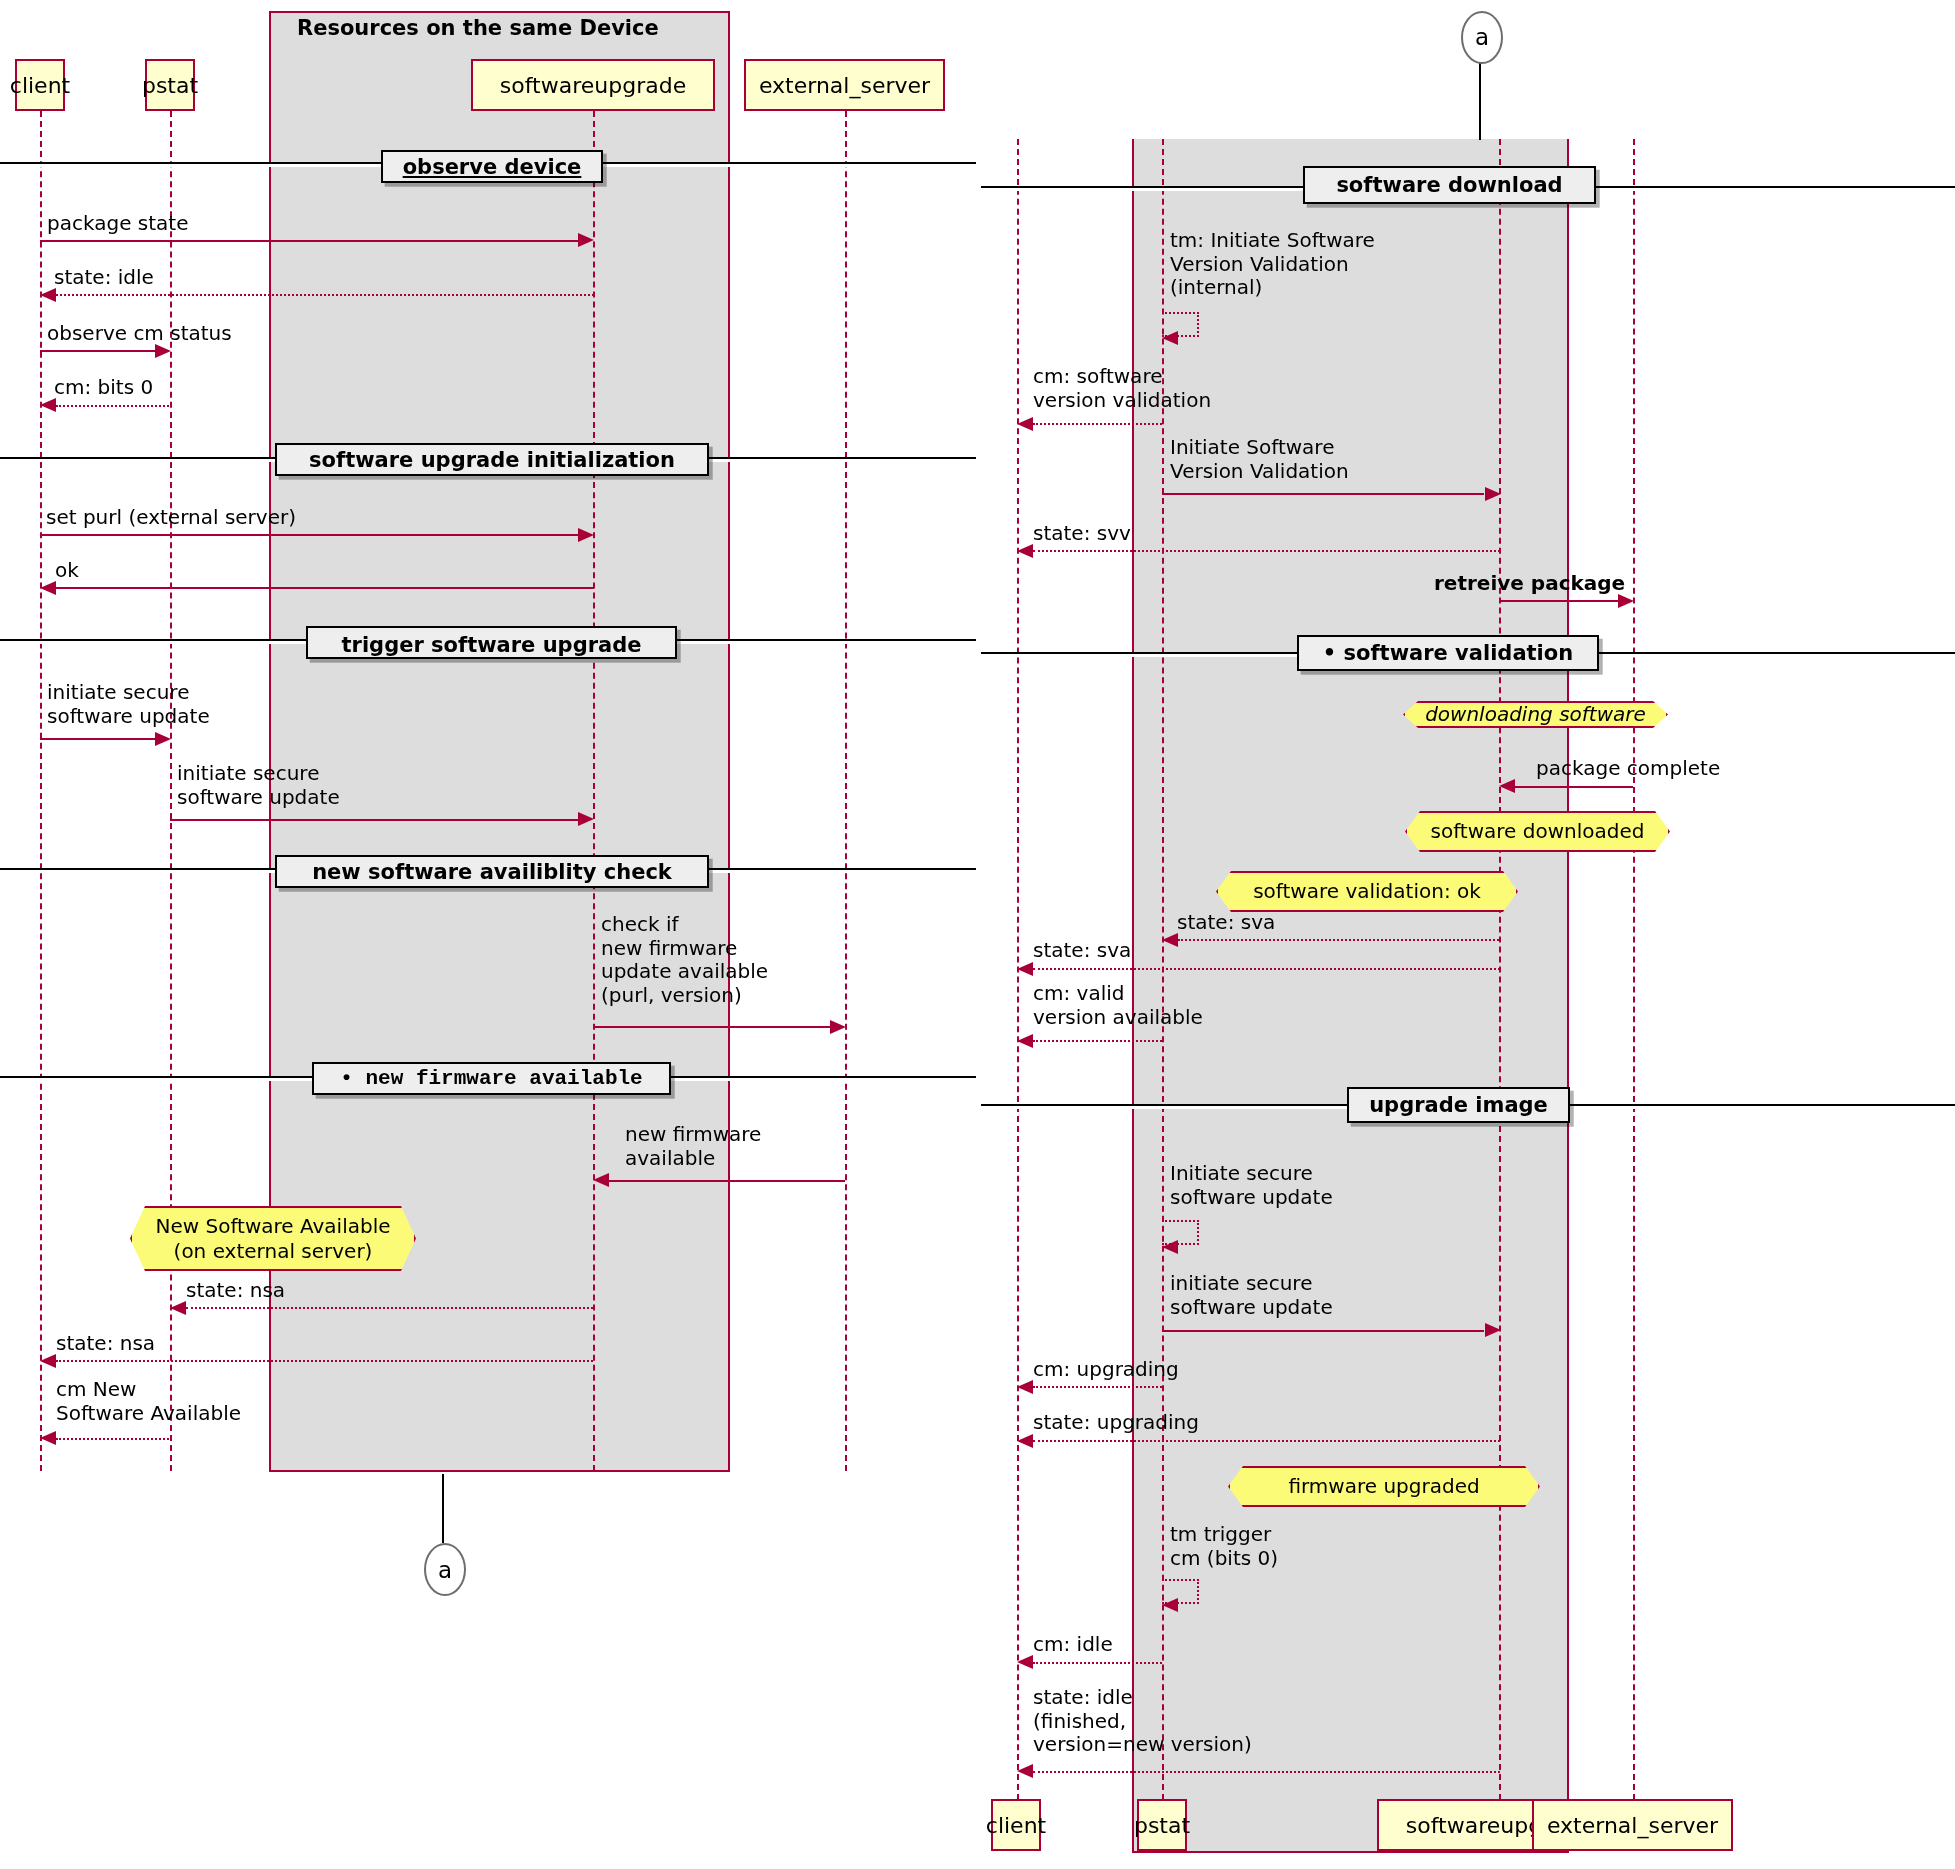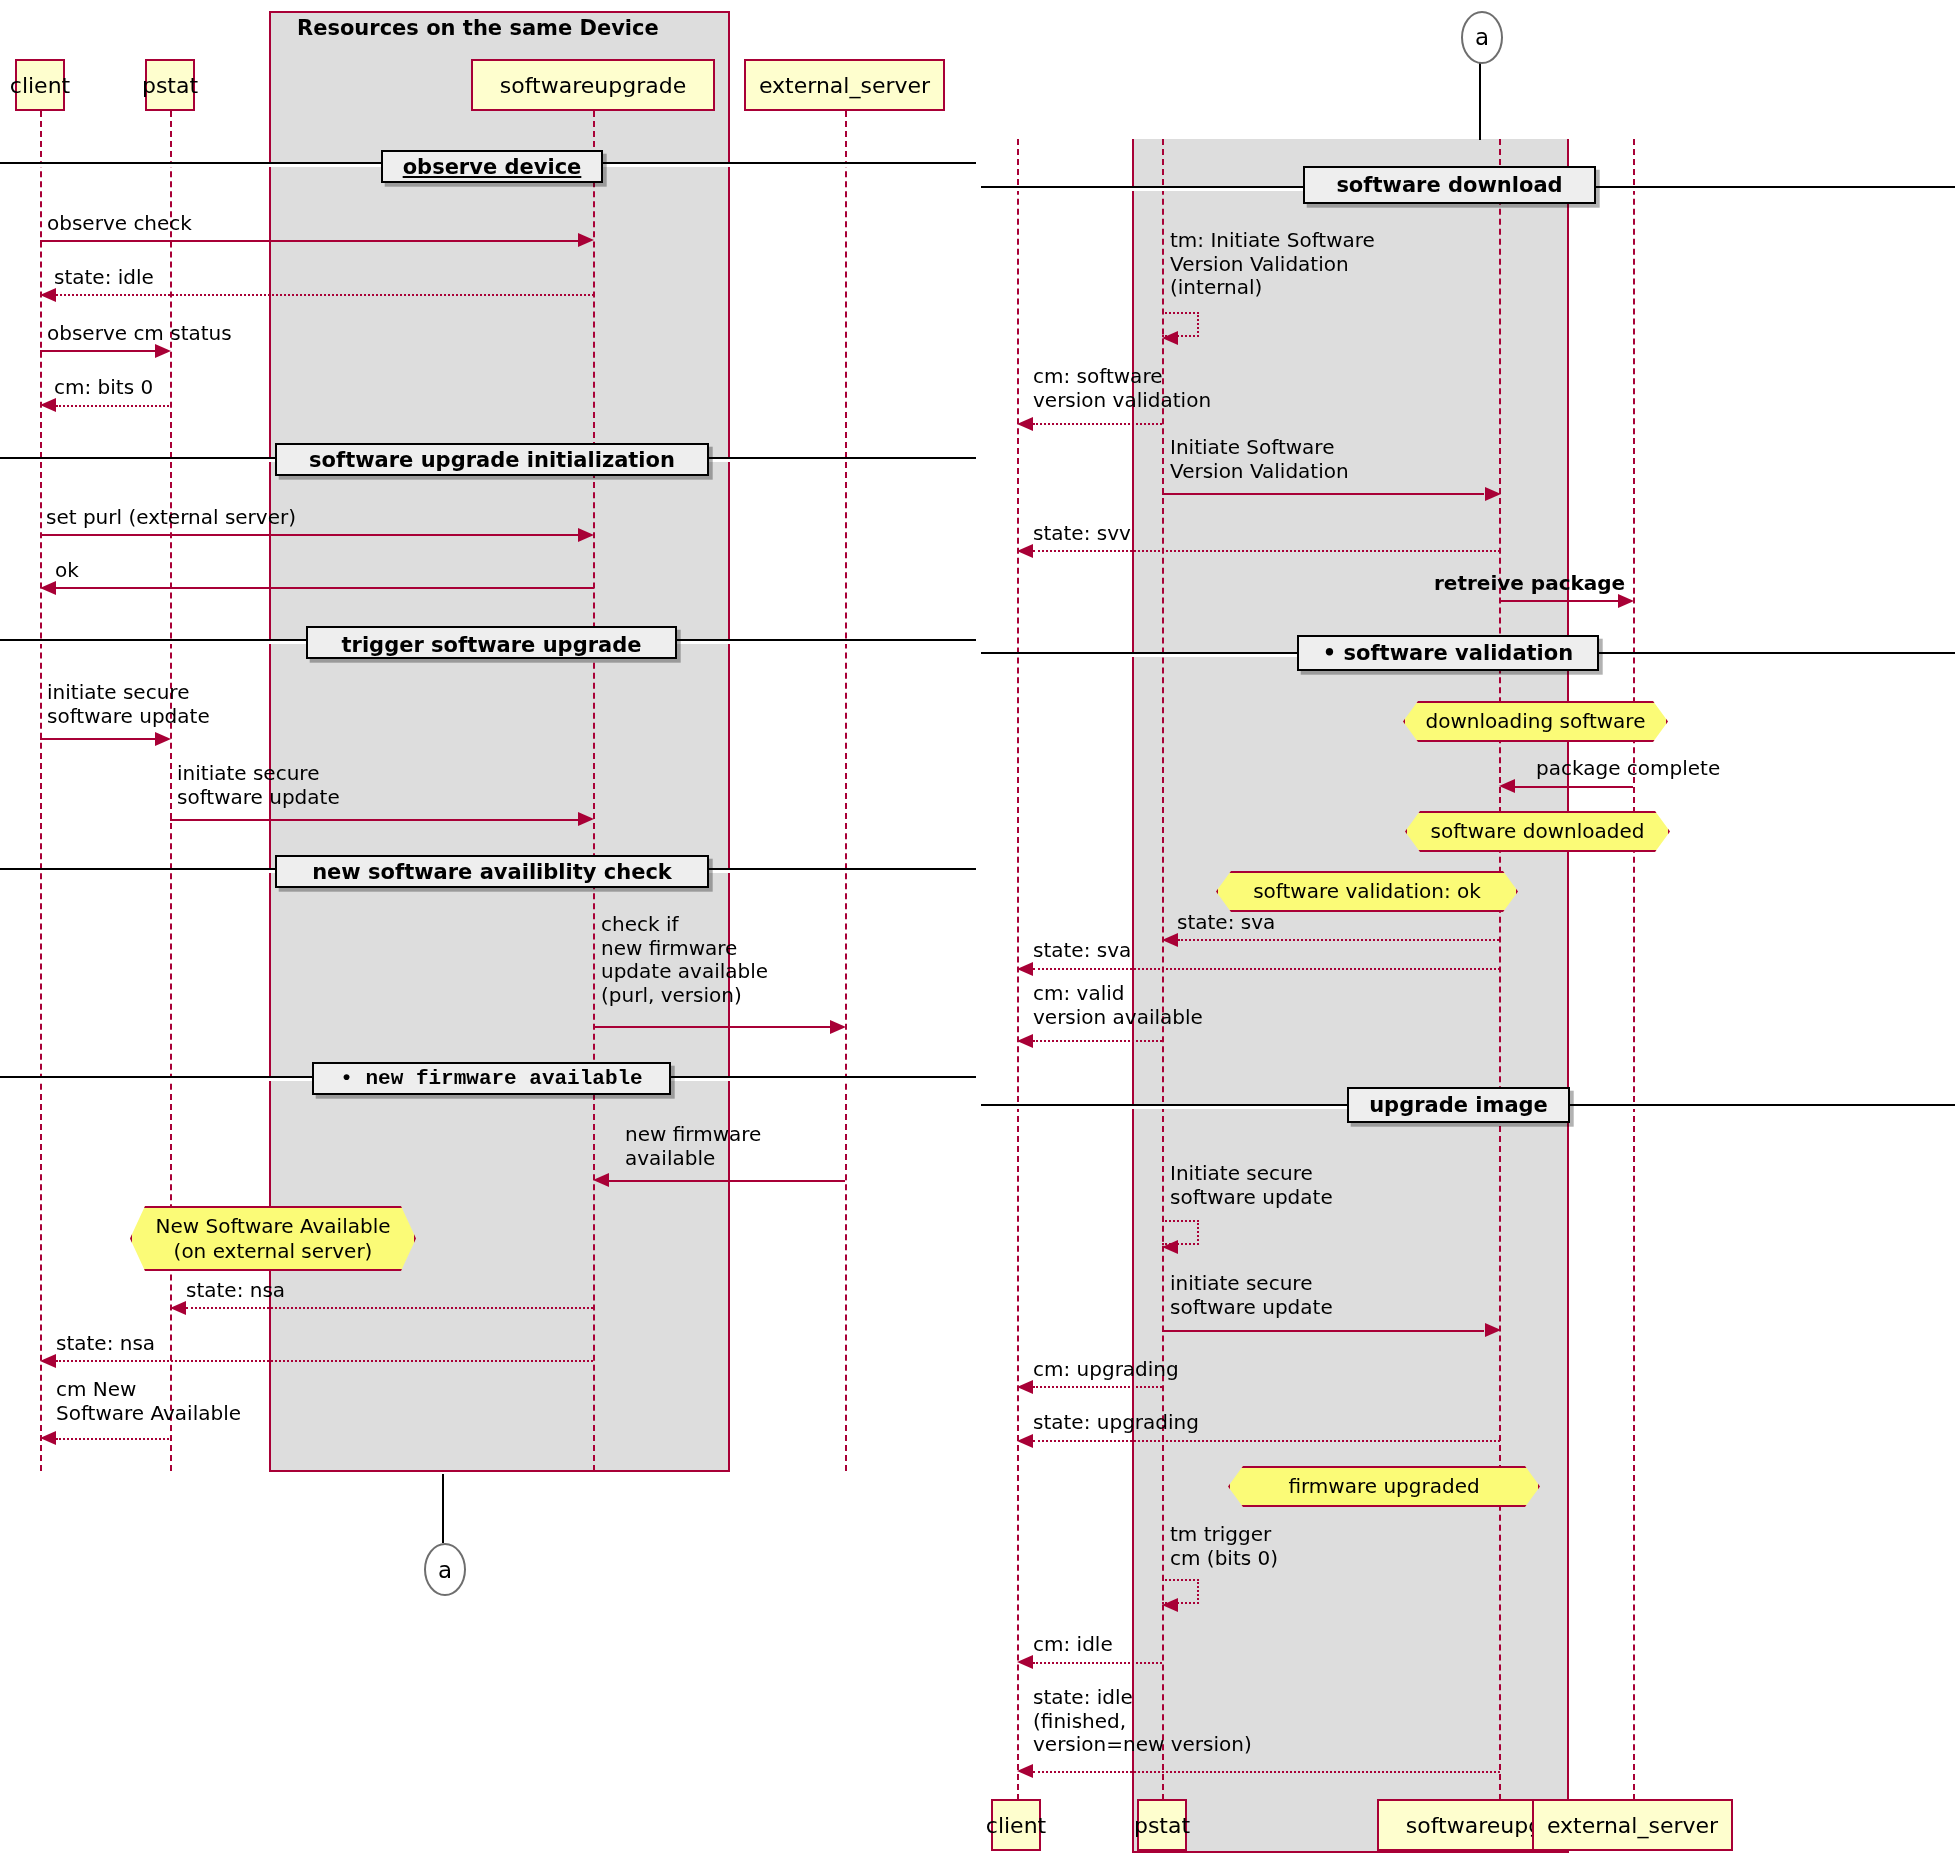--- a/index.html
+++ b/index.html
@@ -159,21 +159,21 @@
   </div>
   <div class="participant" style="left:744px;top:59px;width:201px;height:52px;">
     <span>external_server</span>
   </div>
 
   <div class="divider-rail" style="left:0px;top:162px;width:976px;"></div>
   <div class="divider-box" style="left:381px;top:150px;width:222px;height:33px;text-decoration:underline;">
     <span>observe device</span>
   </div>
 
-  <div class="msg-label" style="left:47px;top:212px;">observe check</div>
+  <div class="msg-label" style="left:47px;top:212px;">package state</div>
   <div class="msg-line" style="left:40px;top:240px;width:538px;"></div>
   <div class="arrow-r" style="left:578px;top:233px;"></div>
 
   <div class="msg-label" style="left:54px;top:266px;">state: idle</div>
   <div class="msg-line dotted" style="left:56px;top:294px;width:538px;"></div>
   <div class="arrow-l" style="left:40px;top:288px;"></div>
 
   <div class="msg-label" style="left:47px;top:322px;">observe cm status</div>
   <div class="msg-line" style="left:40px;top:350px;width:116px;"></div>
   <div class="arrow-r" style="left:155px;top:344px;"></div>
@@ -292,21 +292,21 @@
 
   <div class="msg-label" style="left:1434px;top:572px;font-weight:bold;">retreive package</div>
   <div class="msg-line" style="left:1499px;top:600px;width:119px;"></div>
   <div class="arrow-r" style="left:1618px;top:594px;"></div>
 
   <div class="divider-rail" style="left:981px;top:652px;width:974px;"></div>
   <div class="divider-box" style="left:1297px;top:635px;width:302px;height:36px;">
     <span>• software validation</span>
   </div>
 
-  <div class="note" style="left:1403px;top:701px;width:265px;height:41px;">downloading software</div>
+  <div class="note" style="left:1403px;top:701px;width:265px;height:27px;font-style:italic;">downloading software</div>
 
   <div class="msg-label" style="left:1536px;top:757px;">package complete</div>
   <div class="msg-line" style="left:1515px;top:786px;width:118px;"></div>
   <div class="arrow-l" style="left:1499px;top:779px;"></div>
 
   <div class="note" style="left:1405px;top:811px;width:265px;height:41px;">software downloaded</div>
 
   <div class="note" style="left:1216px;top:871px;width:302px;height:41px;">software validation: ok</div>
 
   <div class="msg-label" style="left:1177px;top:911px;">state: sva</div>

